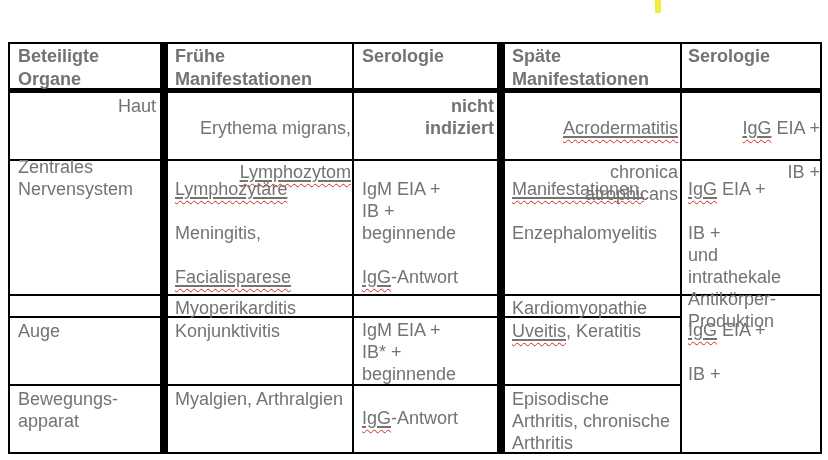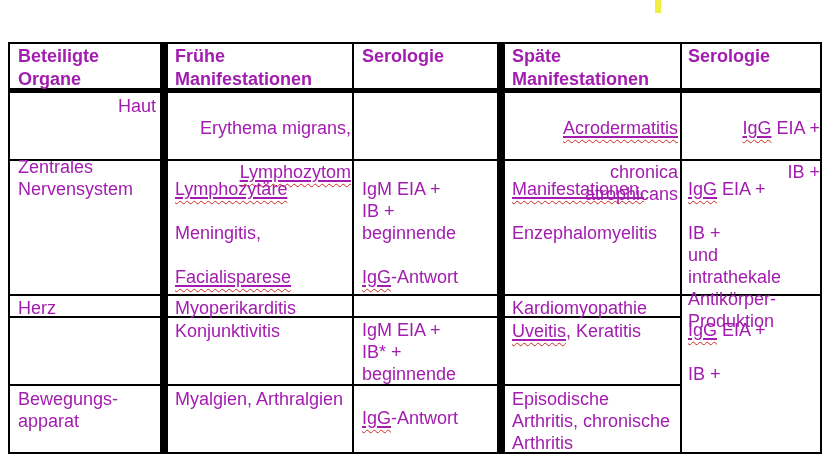--- a/index.html
+++ b/index.html
@@ -1,21 +1,21 @@
 <!DOCTYPE html>
 <html lang="de"><head>
 <meta charset="utf-8">
 <style>
   html,body{margin:0;padding:0;}
   .page{
     position:relative;
     width:828px;height:460px;
     background:#ffffff;
     font-family:"Liberation Sans","DejaVu Sans",sans-serif;
-    color:#a21caf;
+    color:#737373;
     overflow:hidden;
   }
   .mark{
     position:absolute;left:655px;top:0;width:6px;height:13px;
     background:#f1ee41;
   }
   .tbl-frame{
     position:absolute;left:8px;top:42px;width:814px;height:412px;
     border:2px solid #000;box-sizing:border-box;
   }
@@ -96,20 +96,22 @@
   <div class="cell hdr c3 rh">Serologie</div>
   <div class="cell hdr c4 rh">Späte
 Manifestationen</div>
   <div class="cell hdr c5 rh">Serologie</div>
 
   <div class="cell c1 r1">Haut</div>
   <div class="cell c2 r1">
     <div>Erythema migrans,</div>
     <div><span class="uw"><span class="sq">Lymphozytom</span></span></div>
   </div>
+  <div class="cell c3 r1 bold">nicht
+indiziert</div>
   <div class="cell c4 r1">
     <div><span class="uw"><span class="sq">Acrodermatitis</span></span></div>
     <div>chronica
 atrophicans</div>
   </div>
   <div class="cell c5 r1">
     <div><span class="uw"><span class="sq">IgG</span></span><span> EIA +</span></div>
     <div>&nbsp;IB +</div>
   </div>
 
@@ -132,24 +134,24 @@
   </div>
   <div class="cell c5 r2">
     <div><span class="uw"><span class="sq">IgG</span></span><span> EIA +</span></div>
     <div>IB +
 und
 intrathekale
 Antikörper-
 Produktion</div>
   </div>
 
-  <div class="cell c1 r3">Herz</div>
   <div class="cell c2 r3">Myoperikarditis</div>
   <div class="cell c4 r3">Kardiomyopathie</div>
 
+  <div class="cell c1 r4">Auge</div>
   <div class="cell c2 r4">Konjunktivitis</div>
   <div class="cell c4 r4"><span class="uw"><span class="sq">Uveitis</span></span><span>, Keratitis</span></div>
 
   <div class="cell c2 r5">Myalgien, Arthralgien</div>
   <div class="cell c1 r5">Bewegungs-
 apparat</div>
   <div class="cell c4 r5">Episodische
 Arthritis, chronische
 Arthritis</div>
 

